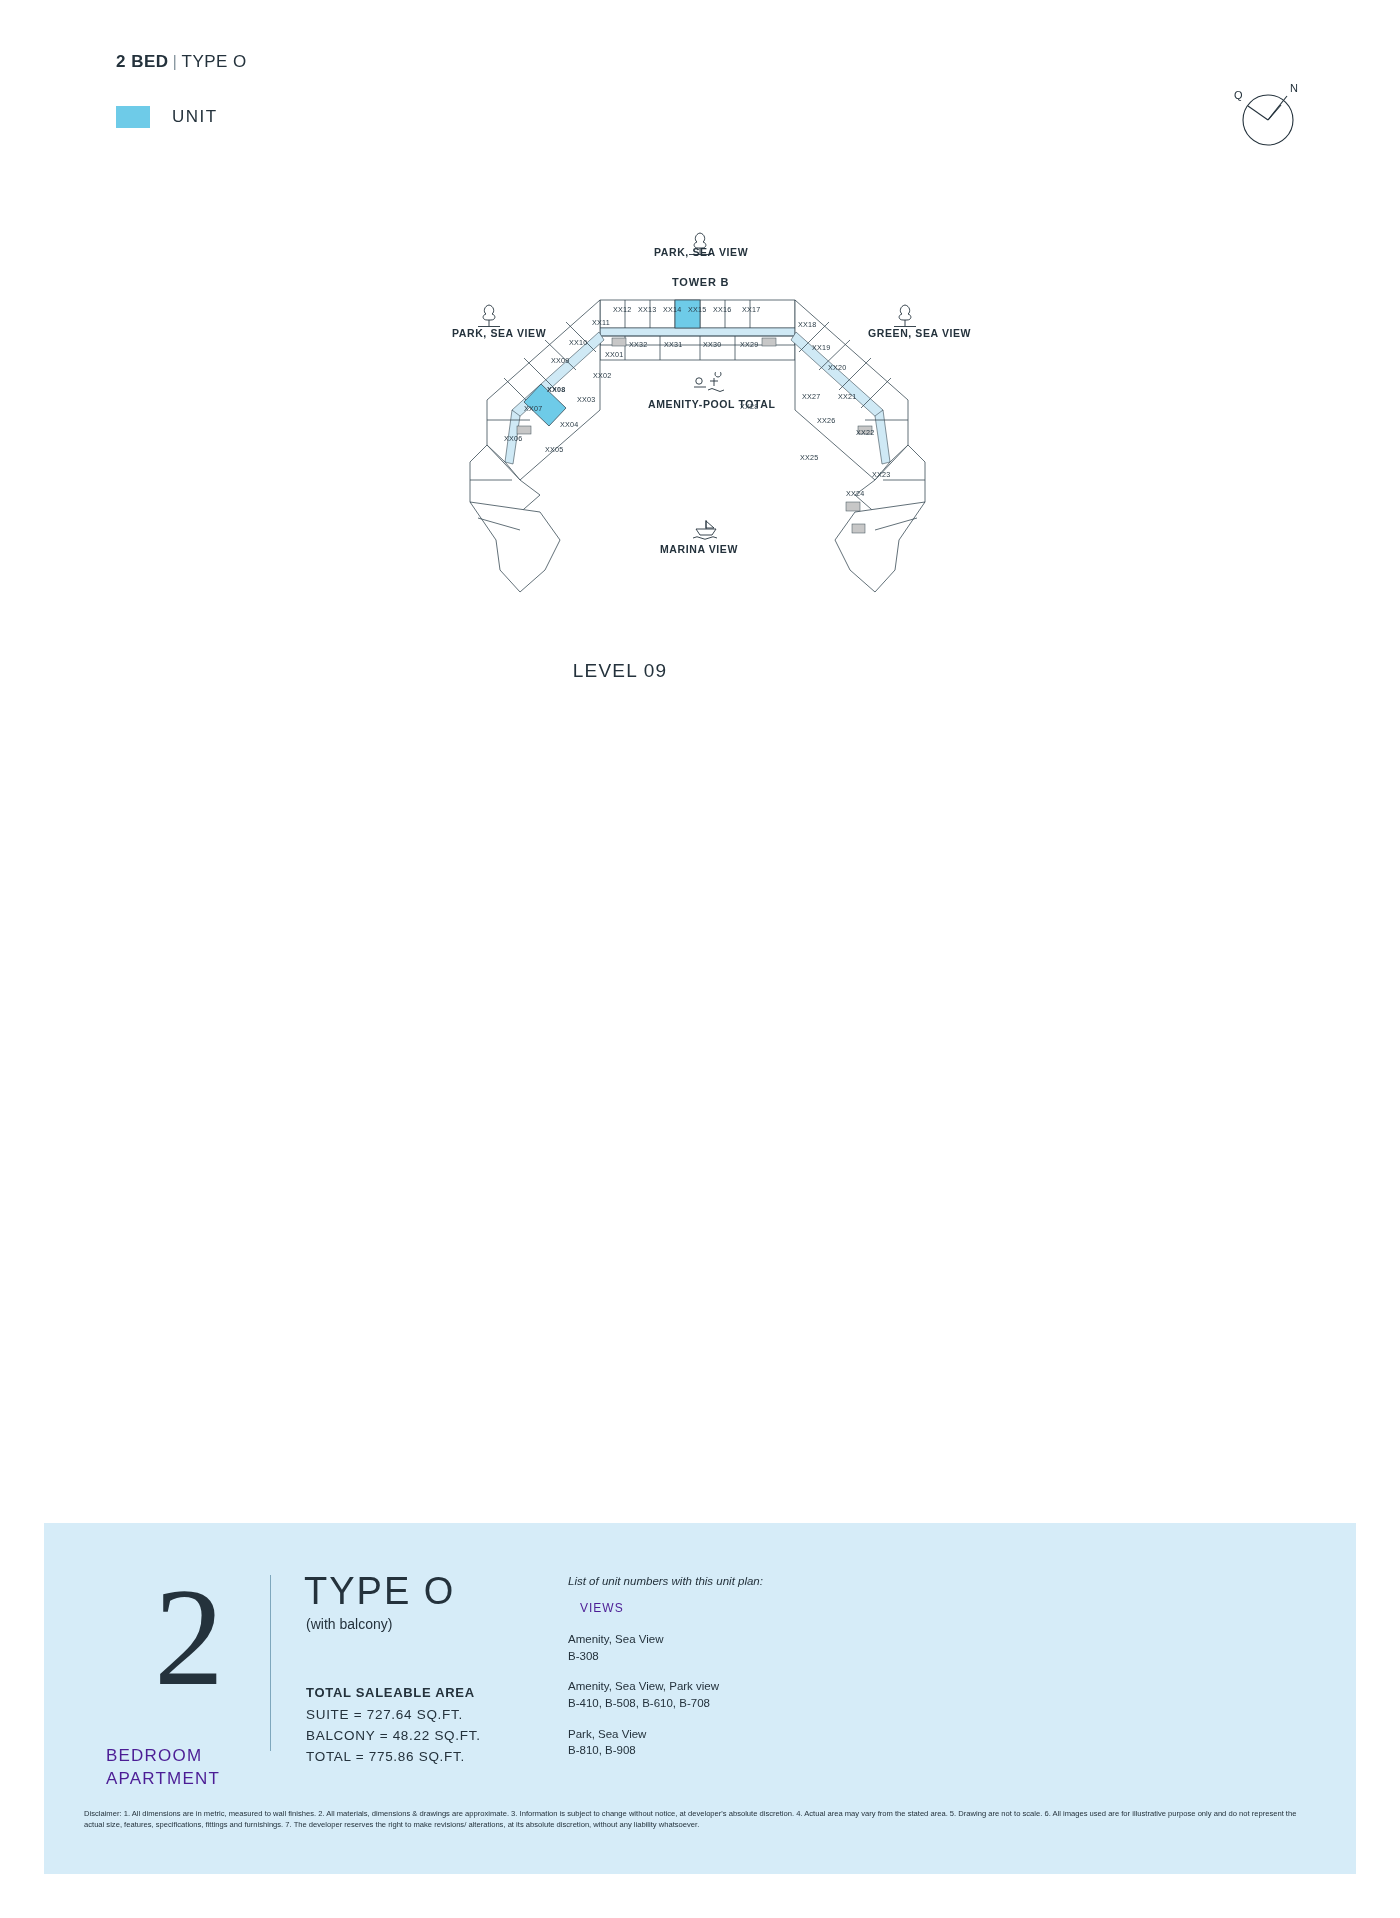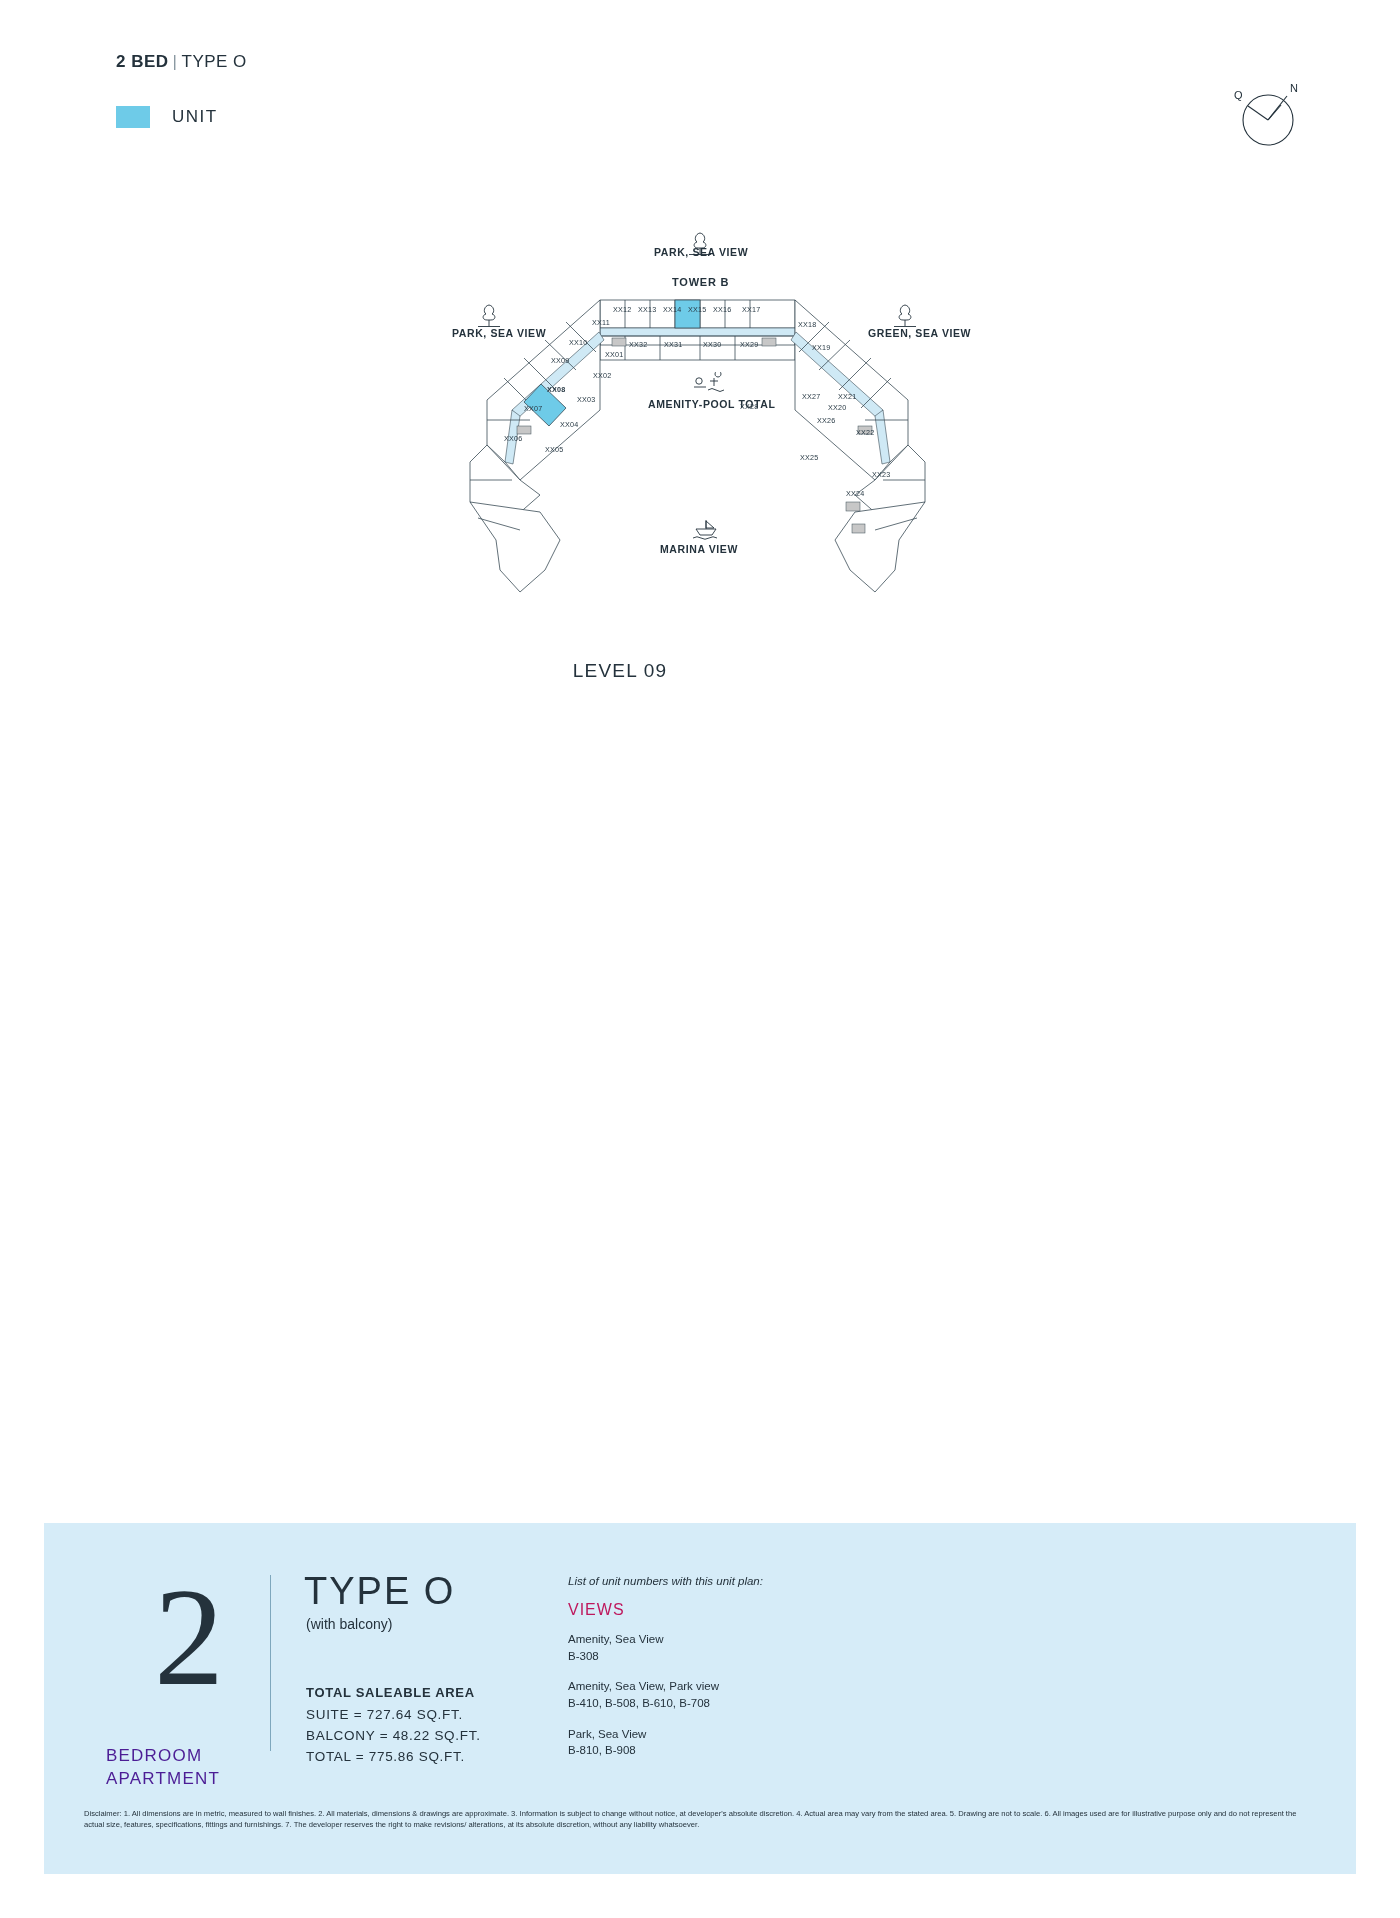--- a/index.html
+++ b/index.html
@@ -184,25 +184,25 @@
   .list-intro {
     position: absolute;
     left: 524px;
     top: 52px;
     font-size: 11.5px;
     font-style: italic;
     color: #24323c;
   }
   .views-title {
     position: absolute;
-    left: 524px;
+    left: 536px;
     top: 78px;
-    font-size: 16px;
+    font-size: 12px;
     letter-spacing: 1px;
-    color: #be185d;
+    color: #4c1d95;
   }
   .views-groups {
     position: absolute;
     left: 524px;
     top: 108px;
     font-size: 11.5px;
     line-height: 1.45;
     color: #24323c;
   }
   .views-group { margin-bottom: 14px; }
@@ -382,21 +382,21 @@
     <div class="unit-num" style="left:524px; top:164px;">XX07</div>
     <div class="unit-num" style="left:504px; top:194px;">XX06</div>
     <div class="unit-num" style="left:545px; top:205px;">XX05</div>
     <div class="unit-num" style="left:560px; top:180px;">XX04</div>
     <div class="unit-num" style="left:577px; top:155px;">XX03</div>
     <div class="unit-num" style="left:593px; top:131px;">XX02</div>
     <div class="unit-num" style="left:605px; top:110px;">XX01</div>
 
     <div class="unit-num" style="left:798px; top:80px;">XX18</div>
     <div class="unit-num" style="left:812px; top:103px;">XX19</div>
-    <div class="unit-num" style="left:828px; top:123px;margin-top:40px;">XX20</div>
+    <div class="unit-num" style="left:828px; top:123px;">XX20</div>
     <div class="unit-num" style="left:838px; top:152px;">XX21</div>
     <div class="unit-num" style="left:856px; top:188px;">XX22</div>
     <div class="unit-num" style="left:872px; top:230px;">XX23</div>
     <div class="unit-num" style="left:846px; top:249px;">XX24</div>
     <div class="unit-num" style="left:800px; top:213px;">XX25</div>
     <div class="unit-num" style="left:817px; top:176px;">XX26</div>
     <div class="unit-num" style="left:802px; top:152px;">XX27</div>
     <div class="unit-num" style="left:740px; top:131px;margin-top:31px;">XX28</div>
 
     <div class="level-label">LEVEL 09</div>

